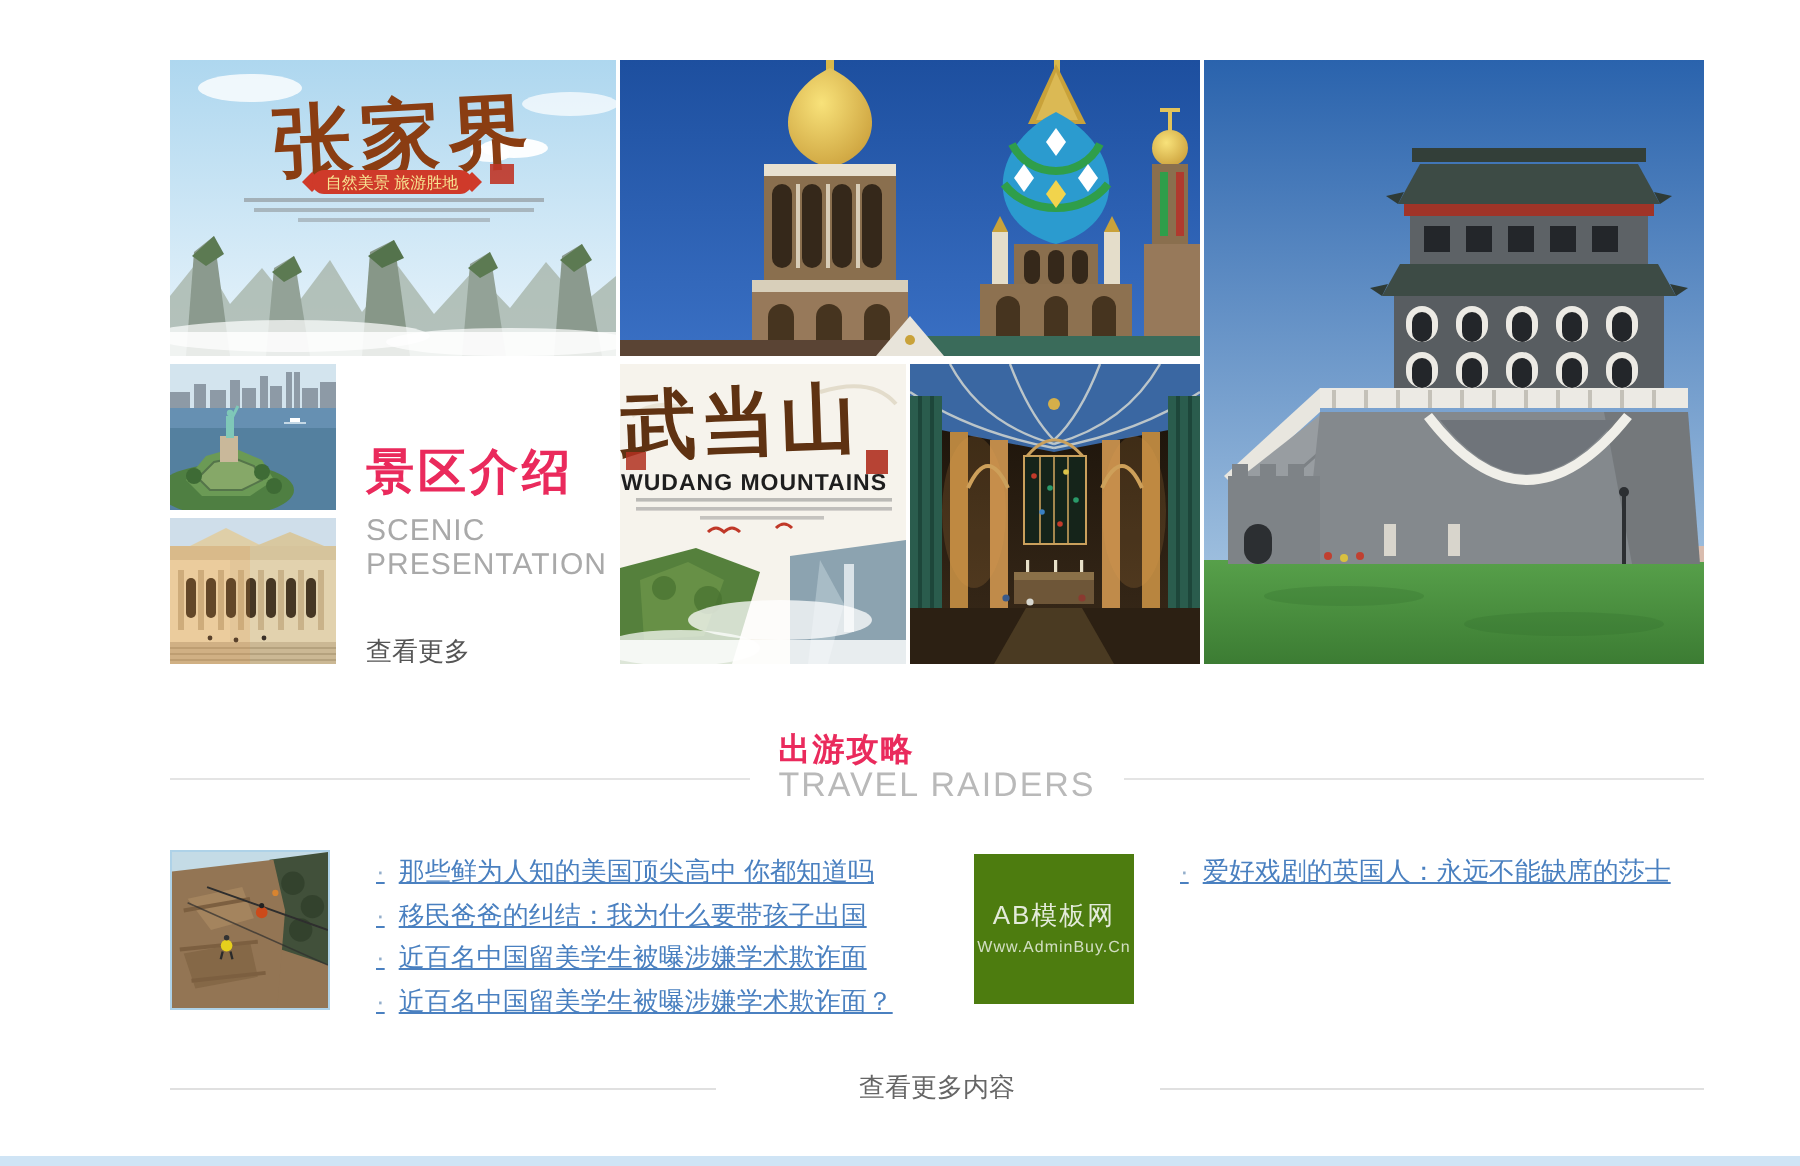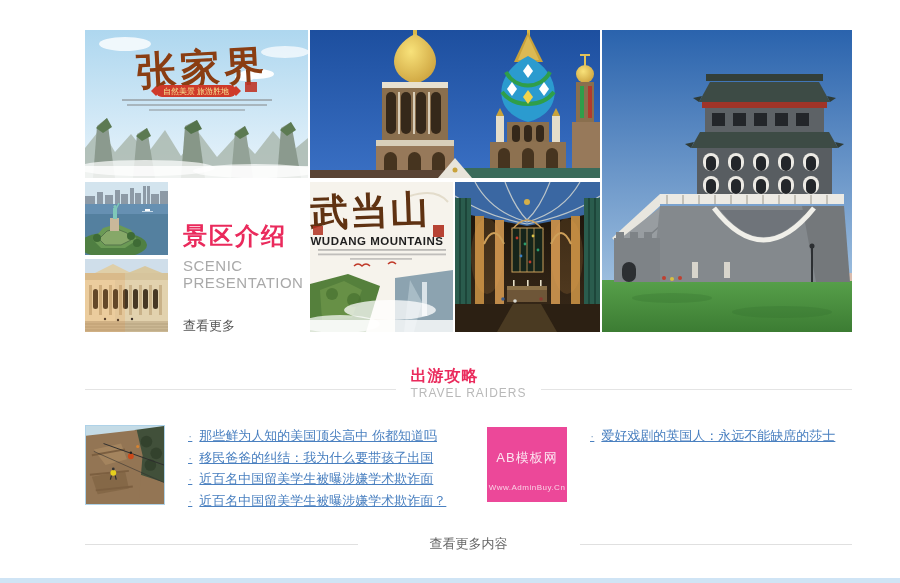--- a/index.html
+++ b/index.html
@@ -11,32 +11,32 @@
   
   .intro{position:absolute;left:98px;top:190px;width:130px;}
   .intro-title{font-size:24px;font-weight:bold;color:#ea2a5c;letter-spacing:2px;}
   .intro-sub{margin-top:5px;font-size:15px;color:#a9a9a9;line-height:17px;letter-spacing:.5px;}
   .intro-more{margin-top:26px;font-size:13px;color:#555;cursor:pointer;}
   
   .section-head{position:absolute;left:0;right:0;top:337px;display:flex;align-items:flex-start;}
   .h-line{flex:1;height:1px;background:#e4e4e4;margin-top:22px;}
   .h-text{margin:0 14px;}
   .h-title{font-size:16px;color:#ea2a5c;font-weight:bold;line-height:18px;letter-spacing:1px;}
-  .h-sub{font-size:12px;color:#b9b9b9;letter-spacing:1px;line-height:14px;margin-top:1px;}
+  .h-sub{font-size:17px;color:#b9b9b9;letter-spacing:1px;line-height:14px;margin-top:1px;}
   
   .articles{position:absolute;left:0;top:395px;width:767px;height:95px;}
   .thumb{position:absolute;left:0;top:0;width:78px;height:78px;border:1px solid #aed2e8;cursor:pointer;}
   .art-list{position:absolute;top:0;margin:0;padding:0;list-style:none;}
   .art-list.left{left:103px;}
   .art-list.right{left:505px;}
   .art-list li{height:21.5px;line-height:21.5px;font-size:13px;color:#4a80c0;cursor:pointer;white-space:nowrap;text-decoration:underline;}
   .dot{color:#93aecb;margin-right:7px;}
-  .ph{position:absolute;left:402px;top:2px;width:80px;height:75px;background:#ec4899;text-align:center;cursor:pointer;}
+  .ph{position:absolute;left:402px;top:2px;width:80px;height:75px;background:#4d7c0f;text-align:center;cursor:pointer;}
   .ph-l1{padding-top:22px;font-size:13px;color:rgba(255,255,255,.85);letter-spacing:1px;}
-  .ph-l2{font-size:8px;color:rgba(255,255,255,.75);margin-top:16px;letter-spacing:.5px;}
+  .ph-l2{font-size:8px;color:rgba(255,255,255,.75);margin-top:2px;letter-spacing:.5px;}
   
   .footer-more{position:absolute;left:0;right:0;top:505px;display:flex;align-items:center;gap:44px;}
   .f-line{flex:1;height:1px;background:#e0e0e0;}
   .f-text{margin:0 28px;font-size:13px;color:#666;cursor:pointer;}
   .bottom-bar{position:absolute;left:0;top:578px;width:900px;height:5px;background:#cfe4f5;}
 </style>
 </head>
 <body>
 
 <div class="page">

